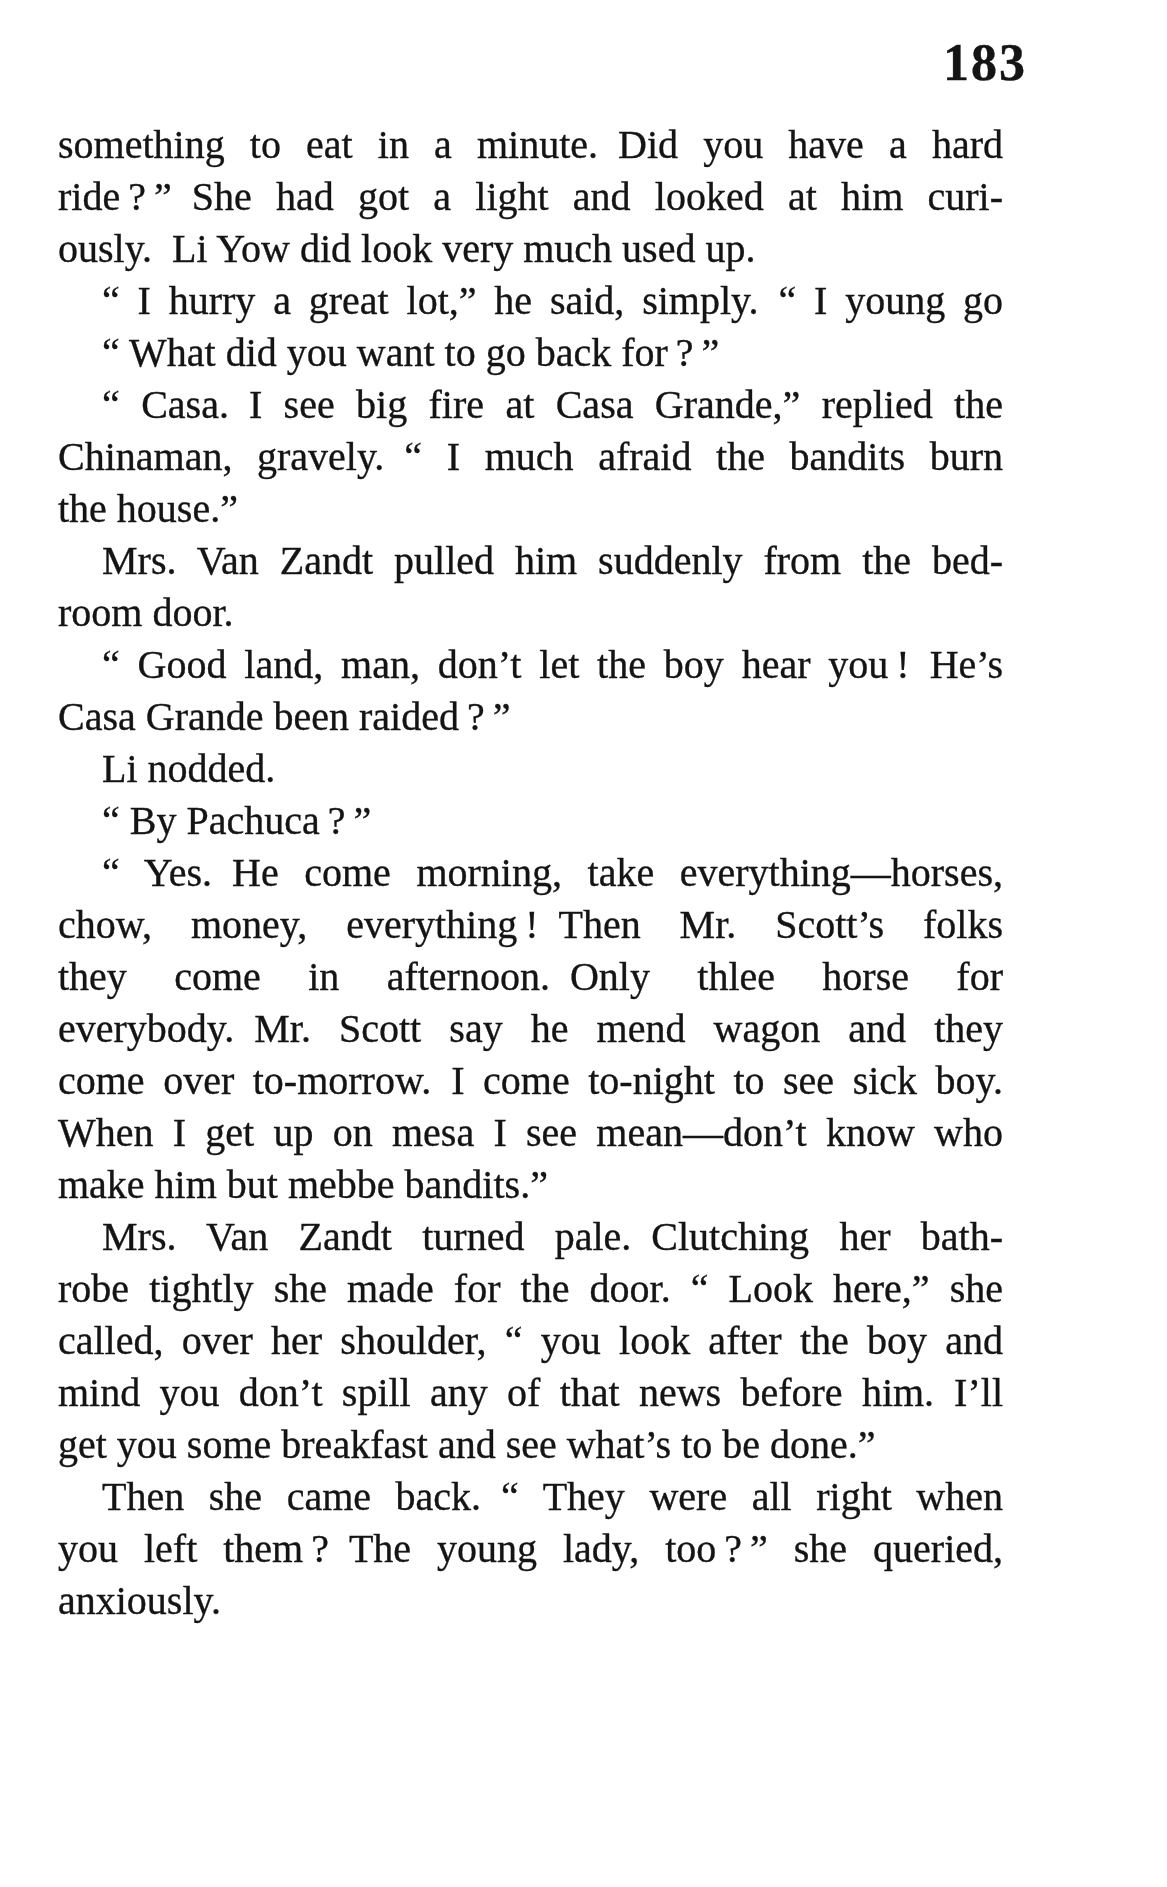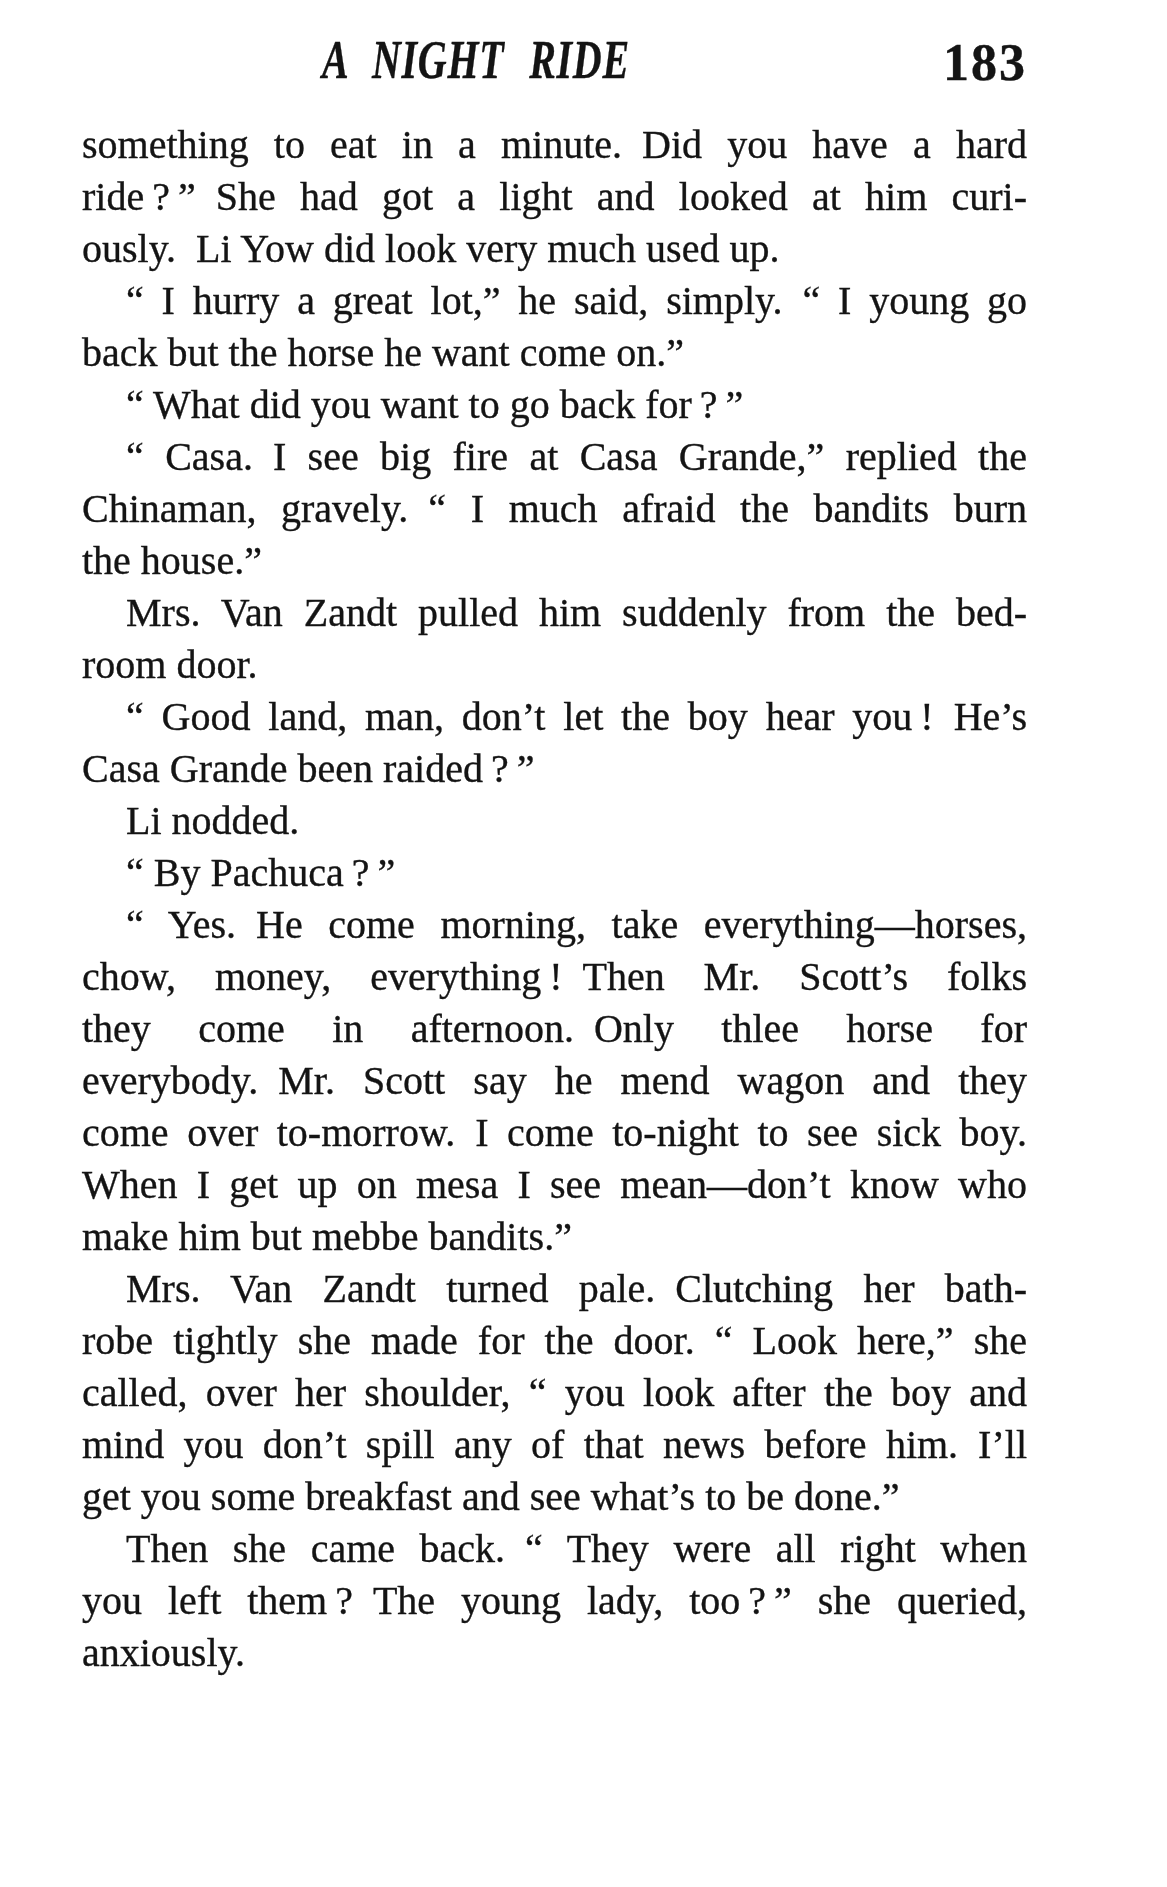--- a/index.html
+++ b/index.html
@@ -49,51 +49,46 @@
     text-align: right;
   }
   
   .text-column {
     position: absolute;
     top: 119px;
     left: 58px;
     width: 945px;
     font-size: 40px;
     line-height: 52px;
-    margin-left: 24px;
   }
   .line {
     text-align: justify;
     text-align-last: justify;
     min-height: 52px;
   }
   .line.last {
     text-align: left;
     text-align-last: left;
   }
   .line.indent {
     text-indent: 44px;
     text-align: right;
   }
 </style>
 </head>
 <body>
 
 <div class="page">
-  <div class="running-head">
-    <span class="squeeze">A NIGHT RIDE</span>
-  </div>
   <div class="folio">183</div>
 
   <div class="text-column">
       <div class="line">something to eat in a minute. Did you have a hard</div>
       <div class="line">ride ? ” She had got a light and looked at him curi-</div>
       <div class="line last">ously. Li Yow did look very much used up.</div>
       <div class="line indent">“ I hurry a great lot,” he said, simply. “ I young go</div>
-      <div class="line last">back but the horse he want come on.”</div>
       <div class="line last indent">“ What did you want to go back for ? ”</div>
       <div class="line indent">“ Casa. I see big fire at Casa Grande,” replied the</div>
       <div class="line">Chinaman, gravely. “ I much afraid the bandits burn</div>
       <div class="line last">the house.”</div>
       <div class="line indent">Mrs. Van Zandt pulled him suddenly from the bed-</div>
       <div class="line last">room door.</div>
       <div class="line indent">“ Good land, man, don’t let the boy hear you ! He’s</div>
       <div class="line last">Casa Grande been raided ? ”</div>
       <div class="line last indent">Li nodded.</div>
       <div class="line last indent">“ By Pachuca ? ”</div>

